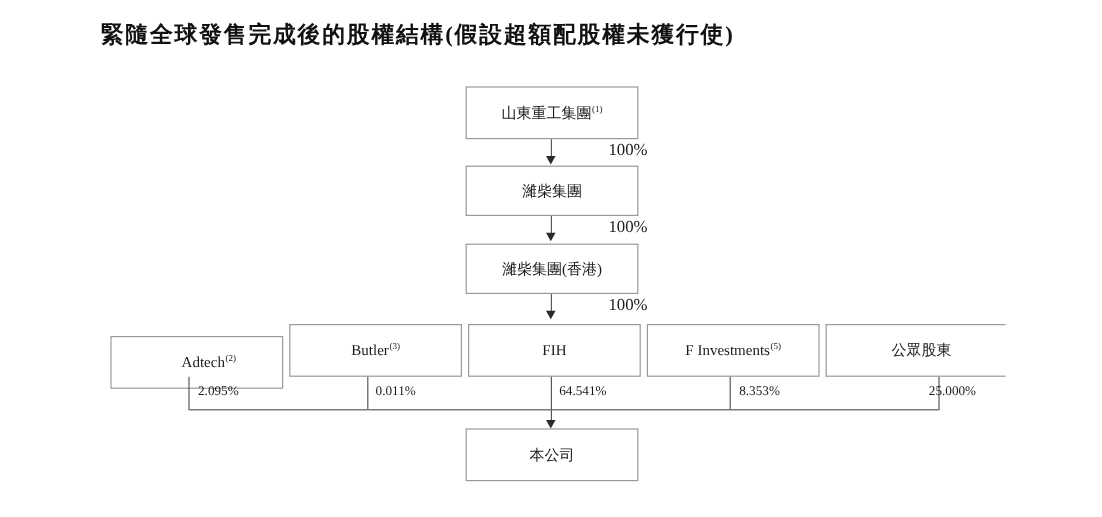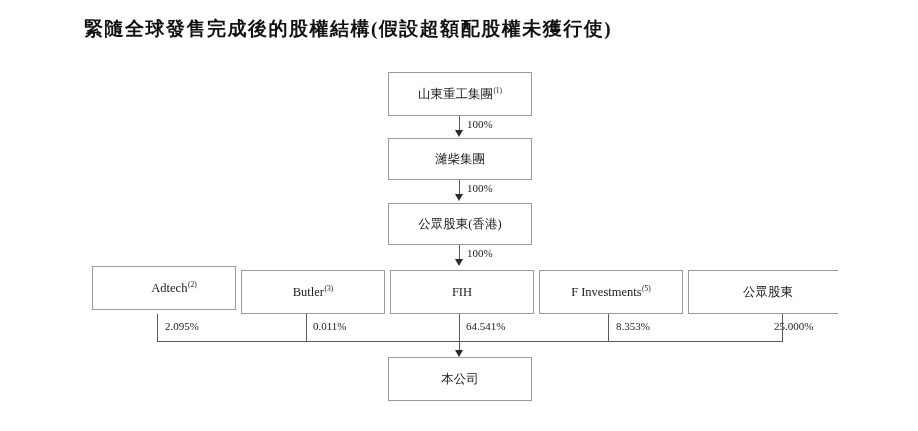--- a/index.html
+++ b/index.html
@@ -68,23 +68,24 @@
   .arrowhead {
     position: absolute;
     width: 0;
     height: 0;
     border-left: 4.5px solid transparent;
     border-right: 4.5px solid transparent;
     border-top: 7px solid #2b2b2b;
   }
   .pct-on-arrow {
     position: absolute;
-    font-size: 11px;
+    font-size: 14px;
     color: #1a1a1a;
     white-space: nowrap;
+    margin-left: 40px;
   }
   .pct-cell {
     position: absolute;
     font-size: 11px;
     color: #1a1a1a;
     white-space: nowrap;
   }
 </style>
 </head>
 <body>
@@ -108,29 +109,29 @@
       <span>濰柴集團</span>
     </span>
   </div>
 
   <div class="vline" style="left:459px; top:180px; height:18px;"></div>
   <div class="arrowhead" style="left:455px; top:194px;"></div>
   <div class="pct-on-arrow" style="left:467px; top:182px;">100%</div>
 
   <div class="node" style="left:388px; top:203px; width:144px; height:42px;">
     <span class="label-wrap">
-      <span>公眾股東(香港)</span>
+      <span>濰柴集團(香港)</span>
     </span>
   </div>
 
   <div class="vline" style="left:459px; top:245px; height:18px;"></div>
   <div class="arrowhead" style="left:455px; top:259px;"></div>
   <div class="pct-on-arrow" style="left:467px; top:247px;">100%</div>
 
-  <div class="node" style="left:92px; top:266px; width:144px; height:44px;padding-left:20px;">
+  <div class="node" style="left:92px; top:280px; width:144px; height:44px;padding-left:20px;">
     <span class="label-wrap">
       <span>Adtech</span><span class="sup">(2)</span>
     </span>
   </div>
 
   <div class="node" style="left:241px; top:270px; width:144px; height:44px;">
     <span class="label-wrap">
       <span>Butler</span><span class="sup">(3)</span>
     </span>
   </div>

